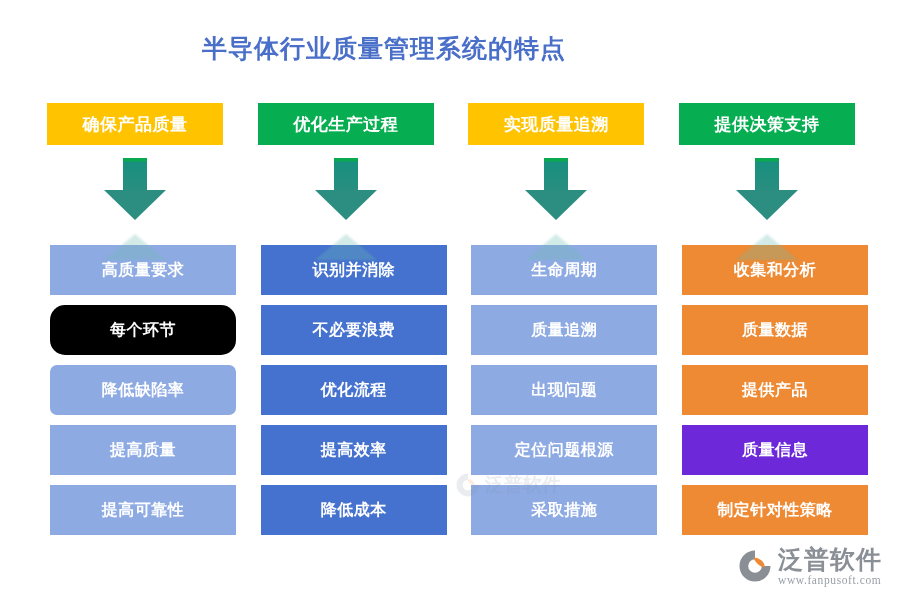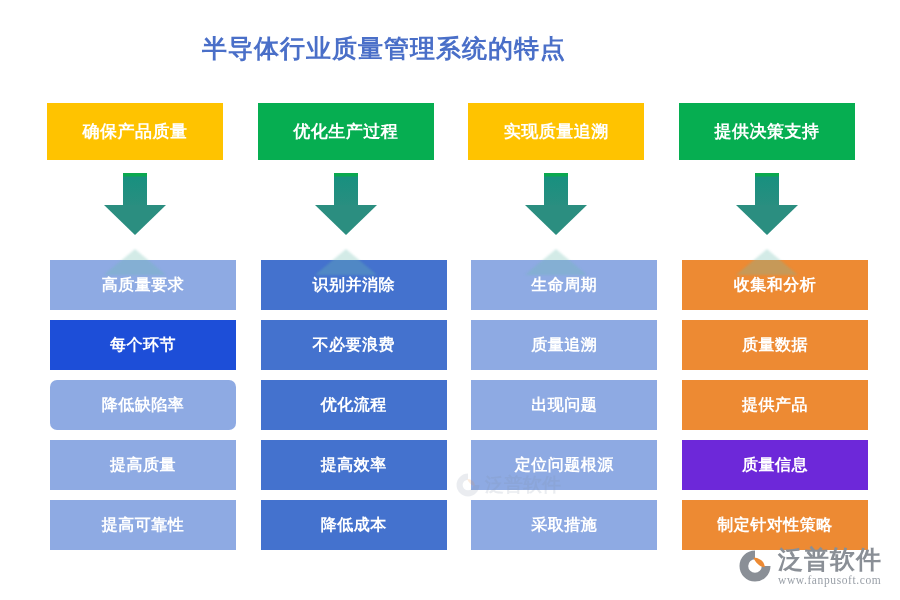--- a/index.html
+++ b/index.html
@@ -40,21 +40,21 @@
 
   .column {
     width: 186px;
     display: flex;
     flex-direction: column;
     align-items: center;
   }
 
   .col-header {
     width: 176px;
-    height: 57px;
+    height: 42px;
     display: flex;
     align-items: center;
     justify-content: center;
     color: #ffffff;
     font-size: 17px;
     font-weight: bold;
     letter-spacing: 0.5px;
     white-space: nowrap;
     box-sizing: border-box;
   }
@@ -192,21 +192,21 @@
       <div class="col-header" style="background: rgb(255, 195, 0);">确保产品质量</div>
       <div class="arrow-wrap">
         <div class="arrow">
           <div class="arrow-stem"></div>
           <div class="arrow-head"></div>
           <div class="arrow-reflect"></div>
         </div>
       </div>
       <div class="items">
         <div class="item" style="background: rgb(142, 170, 227);">高质量要求</div>
-        <div class="item" style="background: #1d4ed8;">每个环节</div>
+        <div class="item" style="background: #000000; border-radius: 15px;">每个环节</div>
         <div class="item" style="background: rgb(142, 170, 227); border-radius: 7px;">降低缺陷率</div>
         <div class="item" style="background: rgb(142, 170, 227);">提高质量</div>
         <div class="item" style="background: rgb(142, 170, 227);">提高可靠性</div>
       </div>
     </div>
     <div class="column">
       <div class="col-header" style="background: rgb(6, 174, 81);">优化生产过程</div>
       <div class="arrow-wrap">
         <div class="arrow">
           <div class="arrow-stem"></div>

